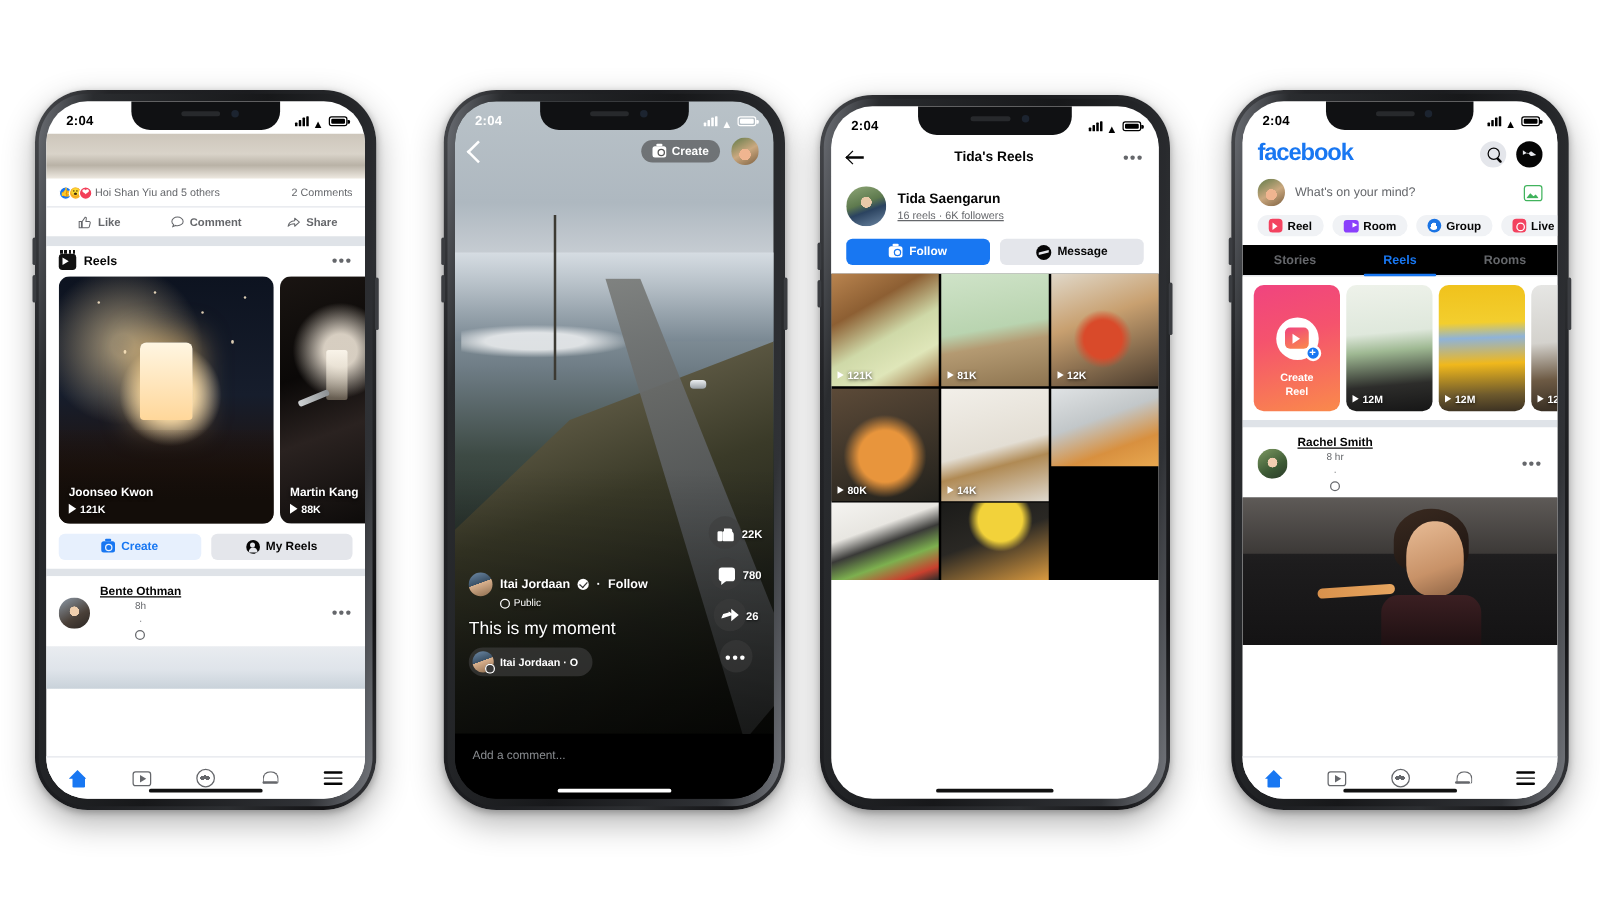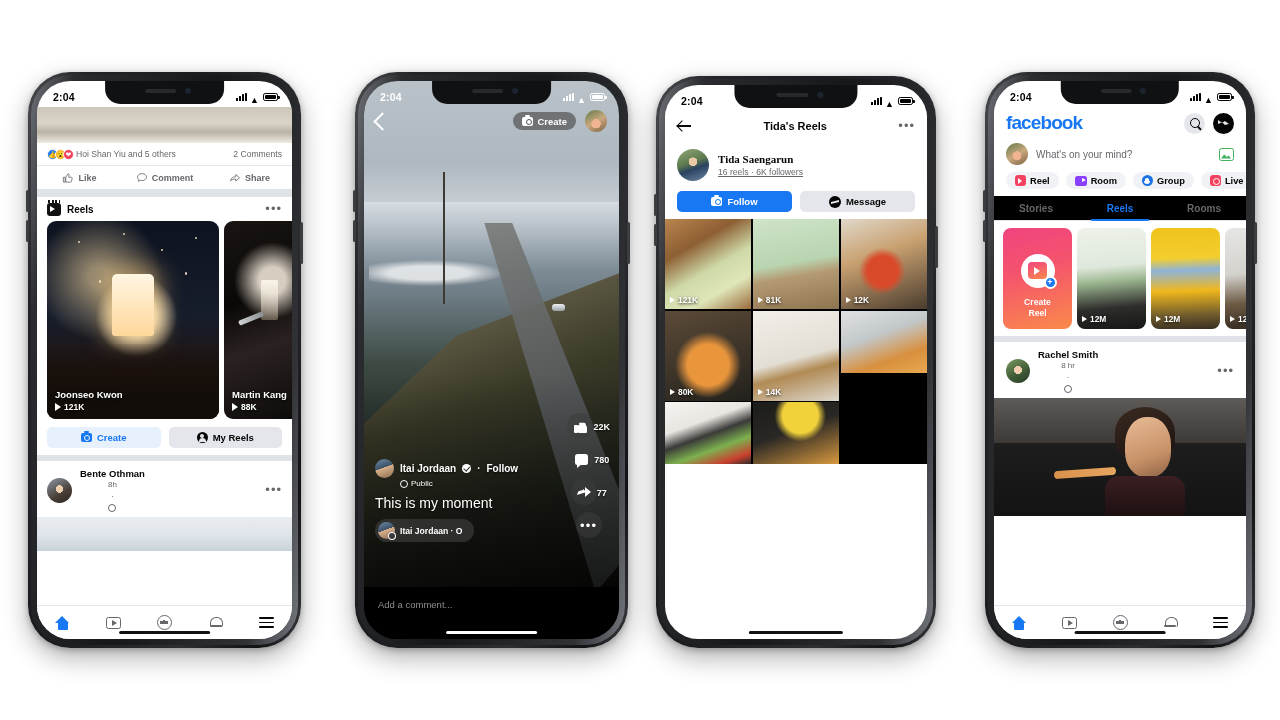--- a/index.html
+++ b/index.html
@@ -115,21 +115,21 @@
     border:1.3px solid #e7f0fd; border-radius:50%; }
   .cam-ico::before{ content:""; position:absolute; left:3px; top:-1.6px; width:5px; height:2px;
     background:#1877f2; border-radius:1px; }
   .person-ico{ width:11px; height:11px; border-radius:50%; background:#050505; position:relative; flex:none; }
   .person-ico::after{ content:""; position:absolute; left:3.5px; top:2.2px; width:4px; height:4px;
     border-radius:50%; background:#e4e6eb; }
   .person-ico::before{ content:""; position:absolute; left:2px; bottom:1.2px; width:7px; height:3.4px;
     border-radius:4px 4px 0 0; background:#e4e6eb; }
 
   .post-head{ display:flex; align-items:center; padding:7px 10px 5px; background:#fff; }
-  .post-name{ font-size:9.5px; font-weight:bold; color:#050505; }
+  .post-name{ font-size:9.5px; font-weight:bold; color:#050505;text-decoration:underline; }
   .post-sub{ font-size:8px; color:#65676b; margin-top:1px; display:flex; align-items:center; gap:3px;flex-direction:column; }
   .globe{ width:8px; height:8px; border-radius:50%; border:1.1px solid #65676b; position:relative; }
   .post-img{ height:34px; background:linear-gradient(180deg,#e9ecf0 0%,#dfe4ea 55%,#c9d2da 100%); }
 
   .tabbar{ position:absolute; left:0; right:0; bottom:0; height:34px; background:#fff;
     border-top:1px solid #e4e6eb; display:flex; align-items:center; z-index:20; }
   .tabbar > div{ flex:1; display:flex; align-items:center; justify-content:center; }
   .ic-home{ width:15px; height:14px; position:relative; }
   .ic-home::before{ content:""; position:absolute; left:0; top:0; border-left:7.5px solid transparent;
     border-right:7.5px solid transparent; border-bottom:7px solid #1877f2; }
@@ -233,21 +233,21 @@
   .p3-nav{ height:30px; display:flex; align-items:center; padding:0 12px; background:#fff; }
   .backarrow{ width:15px; height:12px; position:relative; flex:none; }
   .backarrow::before{ content:""; position:absolute; left:0; top:5px; width:14px; height:1.9px; background:#050505; }
   .backarrow::after{ content:""; position:absolute; left:0.5px; top:2.3px; width:7px; height:7px;
     border-left:1.9px solid #050505; border-bottom:1.9px solid #050505; transform:rotate(45deg); }
   .p3-title{ flex:1; text-align:center; font-size:11px; font-weight:bold; color:#050505; }
   .p3-prof{ display:flex; align-items:center; gap:9px; padding:8px 12px 5px; background:#fff; }
   .p3-av{ width:32px; height:32px; border-radius:50%; flex:none;
     background:radial-gradient(circle at 50% 40%, #eac9a8 0 17%, transparent 18%),
                linear-gradient(160deg,#90a878 0%,#5e7a4e 42%,#2b4360 60%,#6d87a3 100%); }
-  .p3-pname{ font-size:11px; font-weight:bold; color:#050505;font-family:Liberation Serif, serif; }
+  .p3-pname{ font-size:11px; font-weight:bold; color:#050505; }
   .p3-psub{ font-size:8.6px; color:#65676b; margin-top:2px;text-decoration:underline; }
   .p3-btns{ display:flex; gap:8px; padding:5px 12px 7px; background:#fff; }
   .p3-btn{ flex:1; height:21px; border-radius:5px; display:flex; align-items:center; justify-content:center;
     gap:5px; font-size:9.5px; font-weight:bold; }
   .p3-btn.follow{ background:#1877f2; color:#fff; }
   .p3-btn.message{ background:#e4e6eb; color:#050505; }
   .cam-ico-b{ width:11px; height:9px; border-radius:2px; background:#fff; position:relative; flex:none; }
   .cam-ico-b::after{ content:""; position:absolute; left:3.5px; top:2px; width:4px; height:4px;
     border:1.3px solid #1877f2; border-radius:50%; }
   .cam-ico-b::before{ content:""; position:absolute; left:3px; top:-1.6px; width:5px; height:2px; background:#fff; border-radius:1px; }
@@ -552,21 +552,21 @@
         <div class="sa">
           <span class="sa-btn">
               <span class="cmt-ico"></span>
             </span>
           <span class="sa-count">780</span>
         </div>
         <div class="sa">
           <span class="sa-btn">
               <span class="shr-ico"></span>
             </span>
-          <span class="sa-count">77</span>
+          <span class="sa-count">26</span>
         </div>
         <div class="sa">
           <span class="sa-btn">
               <span class="dots-w">•••</span>
             </span>
         </div>
       </div>
 
       <div class="p2-info">
         <div class="p2-userrow">

